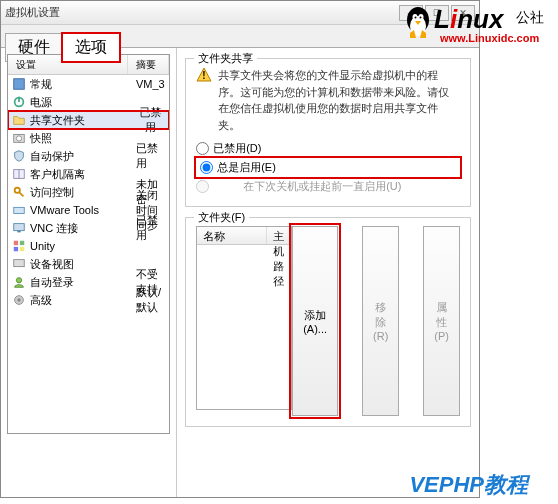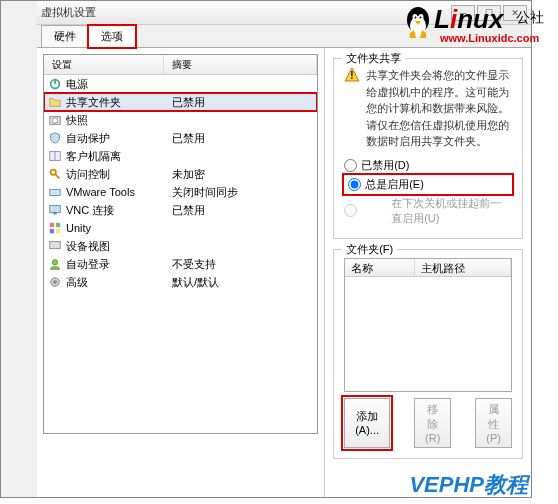--- a/index.html
+++ b/index.html
@@ -1,23 +1,23 @@
 <!DOCTYPE html>
 <html><head>
   <meta charset="utf-8">
   <style>
     * { box-sizing: border-box; margin: 0; padding: 0; }
     body { font-family: "Microsoft YaHei", SimSun, sans-serif; font-size: 11px; background: #fff; position: relative; width: 558px; height: 504px; }
-    .window { border: 1px solid #888; width: 532px; height: 498px; position: relative; background: #f0f0f0; padding-left: 36px; }
+    .window { border: 1px solid #888; width: 480px; height: 498px; position: relative; background: #f0f0f0; }
     .titlebar { height: 24px; background: linear-gradient(#fdfdfd,#e8e8e8); border-bottom: 1px solid #ccc; display: flex; align-items: center; padding: 0 4px; justify-content: space-between; }
     .titlebar .title { font-size: 11px; color: #333; }
     .window-controls { display: flex; gap: 2px; }
     .window-controls div { width: 24px; height: 16px; border: 1px solid #aaa; background: #eee; display: flex; align-items: center; justify-content: center; font-size: 9px; color: #555; cursor: pointer; }
     .tabs { height: 22px; display: flex; align-items: flex-end; padding: 0 4px; background: #f0f0f0; }
-    .tab { padding: 3px 12px; font-size: 11px; border: 1px solid #aaa; background: #f8f8f8; margin-right: -1px; cursor: pointer; position: relative; top: 1px; font-family: Liberation Serif, serif; }
+    .tab { padding: 3px 12px; font-size: 16px; border: 1px solid #aaa; background: #f8f8f8; margin-right: -1px; cursor: pointer; position: relative; top: 15px; font-family: Liberation Serif, serif; }
     .tab.active { background: #fff; border-bottom-color: #fff; z-index: 2; }
     .tab.highlighted { outline: 2px solid #d00; outline-offset: -1px; }
     .content { display: flex; height: calc(100% - 46px); border-top: 1px solid #aaa; background: #fff; }
     .left-panel { width: 300px; border-right: 1px solid #ccc; padding: 6px; position: relative; }
     .device-table { width: 100%; border: 1px solid #999; background: #fff; height: 380px; overflow: hidden; }
     .table-header { display: flex; background: linear-gradient(#fdfdfd,#ececec); border-bottom: 1px solid #ccc; height: 20px; }
     .th { padding: 3px 8px; font-size: 10px; border-right: 1px solid #ddd; }
     .th.col1 { width: 120px; }
     .th.col2 { flex: 1; }
     .rows { padding: 0; }
@@ -31,21 +31,21 @@
     .right-panel { flex: 1; padding: 10px 8px; position: relative; }
     .group { border: 1px solid #ccc; margin-bottom: 10px; padding: 8px 10px 10px; position: relative; }
     .group-title { position: absolute; top: -8px; left: 8px; background: #fff; padding: 0 4px; font-size: 11px; }
     .warning-row { display: flex; gap: 6px; margin-bottom: 6px; }
     .warning-icon { width: 16px; height: 16px; flex-shrink: 0; }
     .warning-text { font-size: 11px; line-height: 1.5; color: #333; }
     .radio-row { display: flex; align-items: center; padding: 2px 0; font-size: 11px; cursor: pointer; }
     .radio-row input { margin-right: 4px; }
     .radio-row.highlighted { outline: 2px solid #d00; padding: 2px 4px; }
     .radio-row.disabled { color: #999; gap: 30px; }
-    .group.folders { height: 210px; display: flex; flex-direction: column; }
+    .group.folders { height: 210px; display: flex; flex-direction: row; }
     .folder-list { flex: 1; border: 1px solid #aaa; background: #fff; margin-bottom: 6px; }
     .folder-header { display: flex; background: linear-gradient(#fdfdfd,#ececec); border-bottom: 1px solid #ccc; height: 18px; }
     .fh { font-size: 11px; padding: 2px 6px; border-right: 1px solid #ddd; }
     .fh.col1 { width: 70px; }
     .fh.col2 { flex: 1; }
     .folder-buttons { display: flex; gap: 4px; }
     .btn { padding: 3px 10px; font-size: 11px; border: 1px solid #aaa; background: linear-gradient(#fdfdfd,#ececec); cursor: pointer; }
     .btn.disabled { color: #999; margin-left: 20px; }
     .btn.highlighted { outline: 2px solid #d00; outline-offset: 1px; }
     .logo { position: absolute; top: 0px; right: 0px; z-index: 10; }
@@ -89,20 +89,29 @@
     <div class="left-panel">
       <div class="device-table">
         <div class="table-header">
           <div class="th col1">设置</div>
           <div class="th col2">摘要</div>
         </div>
         <div class="rows">
           <div class="row">
             <div class="cell col1">
                 <span class="icon"><svg class="small-icon" viewBox="0 0 16 16">
+                    <rect x="2" y="2" width="12" height="12" fill="#6a9ed8" stroke="#37639a"></rect>
+                  </svg></span>
+                <span>常规</span>
+              </div>
+            <div class="cell col2">VM_3</div>
+          </div>
+          <div class="row">
+            <div class="cell col1">
+                <span class="icon"><svg class="small-icon" viewBox="0 0 16 16">
                     <circle cx="8" cy="8" r="5" fill="none" stroke="#4a8" stroke-width="2"></circle>
                     <line x1="8" y1="2" x2="8" y2="8" stroke="#4a8" stroke-width="2"></line>
                   </svg></span>
                 <span>电源</span>
               </div>
             <div class="cell col2"></div>
           </div>
           <div class="row selected highlighted">
             <div class="cell col1">
                 <span class="icon"><svg class="small-icon" viewBox="0 0 16 16">

